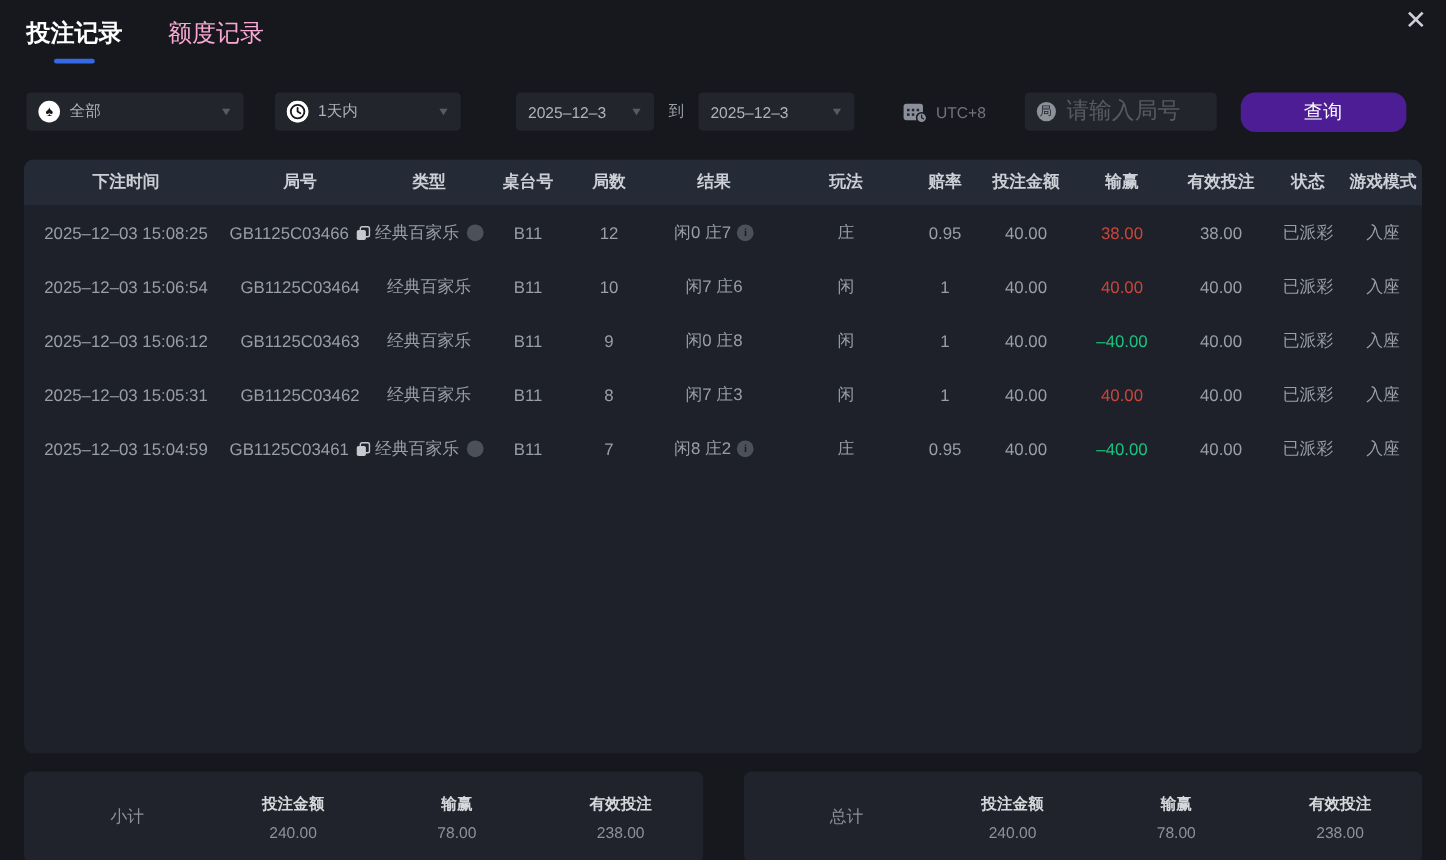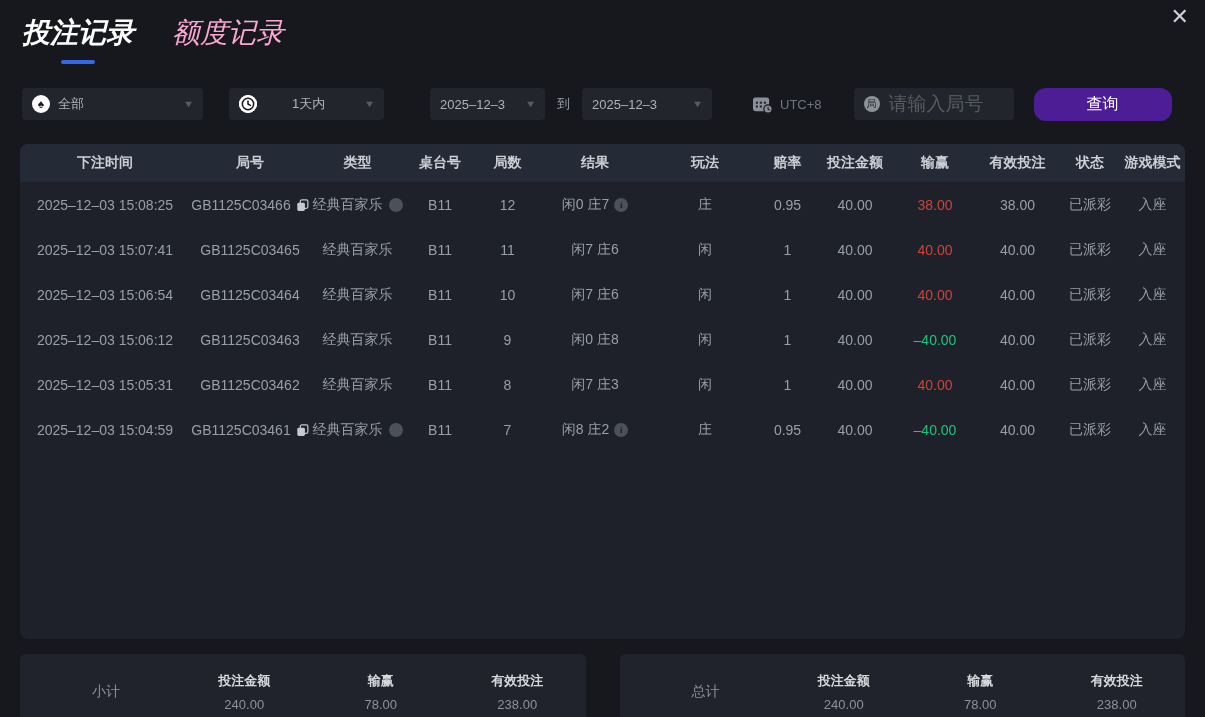--- a/index.html
+++ b/index.html
@@ -1,36 +1,36 @@
 <!DOCTYPE html>
 <html><head>
 <meta charset="utf-8">
 <style>
   html,body{margin:0;padding:0;background:#0e0f13;}
   .app{width:1205px;height:717px;background:#17181d;position:relative;overflow:hidden;
        font-family:"Liberation Sans","DejaVu Sans",sans-serif;color:#9a9ea6;}
 
   
   .titlebar{display:flex;align-items:flex-start;padding:14px 22px 0 22px;}
-  .tab{font-size:28px;margin-right:38px;cursor:pointer;font-style:italic;}
+  .tab{font-size:20px;margin-right:38px;cursor:pointer;}
   .tab-label{display:block;}
   .tab.active .tab-label{color:#ffffff;font-weight:700;}
   .tab.inactive .tab-label{color:#f9a8d4;}
   .tab-underline{height:4px;width:34px;background:#3568e4;border-radius:2px;margin:8px auto 0 auto;}
   .close-btn{position:absolute;top:6px;right:16px;font-size:22px;color:#cdd0d6;cursor:pointer;line-height:1;}
 
   
   .filters{display:flex;align-items:center;margin:24px 22px 0 22px;height:32px;font-size:13px;}
   .sel{height:32px;background:#23252d;border-radius:4px;display:flex;align-items:center;
        padding:0 10px;box-sizing:border-box;color:#aeb2ba;cursor:pointer;}
   .chev{margin-left:auto;color:#565b66;font-size:9px;transform:scaleX(1.3);}
   .disc{width:18px;height:18px;border-radius:50%;background:#ffffff;color:#17181d;display:flex;
         align-items:center;justify-content:center;font-size:12px;margin-right:8px;flex:0 0 auto;}
   .sel-game{width:181px;margin-right:26px;}
-  .sel-range{width:155px;margin-right:46px;gap:27px;}
+  .sel-range{width:155px;margin-right:46px;}
   .sel-date1{width:115px;}
   .to-label{margin:0 12px;color:#9a9ea6;}
   .sel-date2{width:130px;margin-right:40px;}
   .tz{display:flex;align-items:center;color:#6f747e;margin-right:32px;}
   .tz svg{margin-right:7px;}
   .round-input{width:160px;height:32px;background:#23252d;border-radius:4px;display:flex;
         align-items:center;padding:0 10px;box-sizing:border-box;margin-right:20px;}
   .round-disc{width:16px;height:16px;border-radius:50%;background:#8d9199;color:#23252d;display:flex;
         align-items:center;justify-content:center;font-size:10px;margin-right:7px;flex:0 0 auto;}
   .round-input input{background:transparent;border:none;outline:none;color:#9a9ea6;font-size:19px;
@@ -173,35 +173,20 @@
           <td><span>闲0 庄7</span><span class="info-ico">i</span></td>
           <td>庄</td>
           <td>0.95</td>
           <td>40.00</td>
           <td class="red">38.00</td>
           <td>38.00</td>
           <td>已派彩</td>
           <td>入座</td>
         </tr>
         <tr>
-          <td>2025–12–03 15:07:41</td>
-          <td>GB1125C03465</td>
-          <td>经典百家乐</td>
-          <td>B11</td>
-          <td>11</td>
-          <td>闲7 庄6</td>
-          <td>闲</td>
-          <td>1</td>
-          <td>40.00</td>
-          <td class="red">40.00</td>
-          <td>40.00</td>
-          <td>已派彩</td>
-          <td>入座</td>
-        </tr>
-        <tr>
           <td>2025–12–03 15:06:54</td>
           <td>GB1125C03464</td>
           <td>经典百家乐</td>
           <td>B11</td>
           <td>10</td>
           <td>闲7 庄6</td>
           <td>闲</td>
           <td>1</td>
           <td>40.00</td>
           <td class="red">40.00</td>

